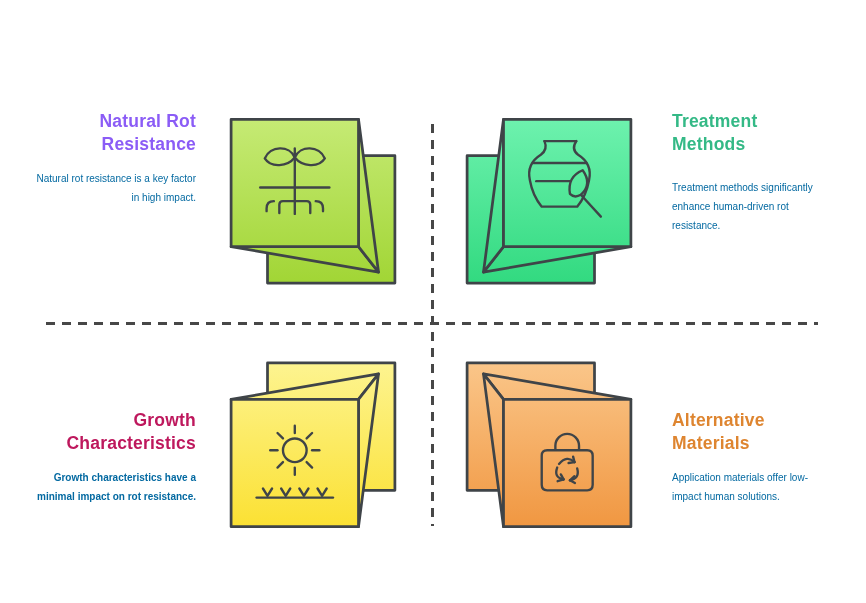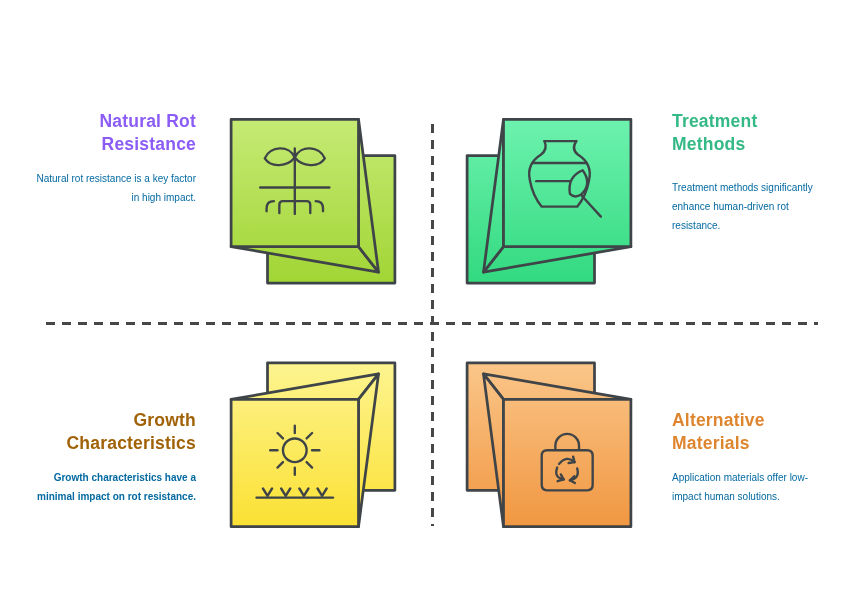--- a/index.html
+++ b/index.html
@@ -97,21 +97,21 @@
           <path d="M-25,-46 Q-21,-37 -29,-31 Q-45,-21 -41,-3 Q-38,14 -28,26 H11 Q21,14 24,-3 Q28,-21 12,-31 Q4,-37 10,-46"></path>
           <path d="M-37,-22 H21"></path>
           <path d="M-34,-2 H3"></path>
           <path d="M3,12 Q0,-7 17,-14 Q28,1 15,13 Q8,17 3,12 Z"></path>
           <path d="M15,13 L37,37"></path>
         </g>
       </svg>
   </div>
 
   <div id="q2" class="quad">
-    <div class="q-title align-r" style="color: #a16207;">Growth Characteristics</div>
+    <div class="q-title align-r" style="color: #be185d;">Growth Characteristics</div>
     <div class="q-desc align-r">Growth characteristics have a minimal impact on rot resistance.</div>
     <svg class="cube" width="182" height="182" viewBox="0 0 200 200">
         <defs>
           <linearGradient id="grad2" gradientUnits="userSpaceOnUse" x1="0" y1="0" x2="0" y2="200">
             <stop offset="0" stop-color="#fdf596"></stop>
             <stop offset="1" stop-color="#fbe02f"></stop>
           </linearGradient>
         </defs>
         <rect x="50" y="12" width="140" height="140" stroke="#3f4448" stroke-width="3" stroke-linejoin="round" fill="url(#grad2)"></rect>
         <polygon points="10,52 172,24 150,52" stroke="#3f4448" stroke-width="3" stroke-linejoin="round" fill="url(#grad2)"></polygon>

